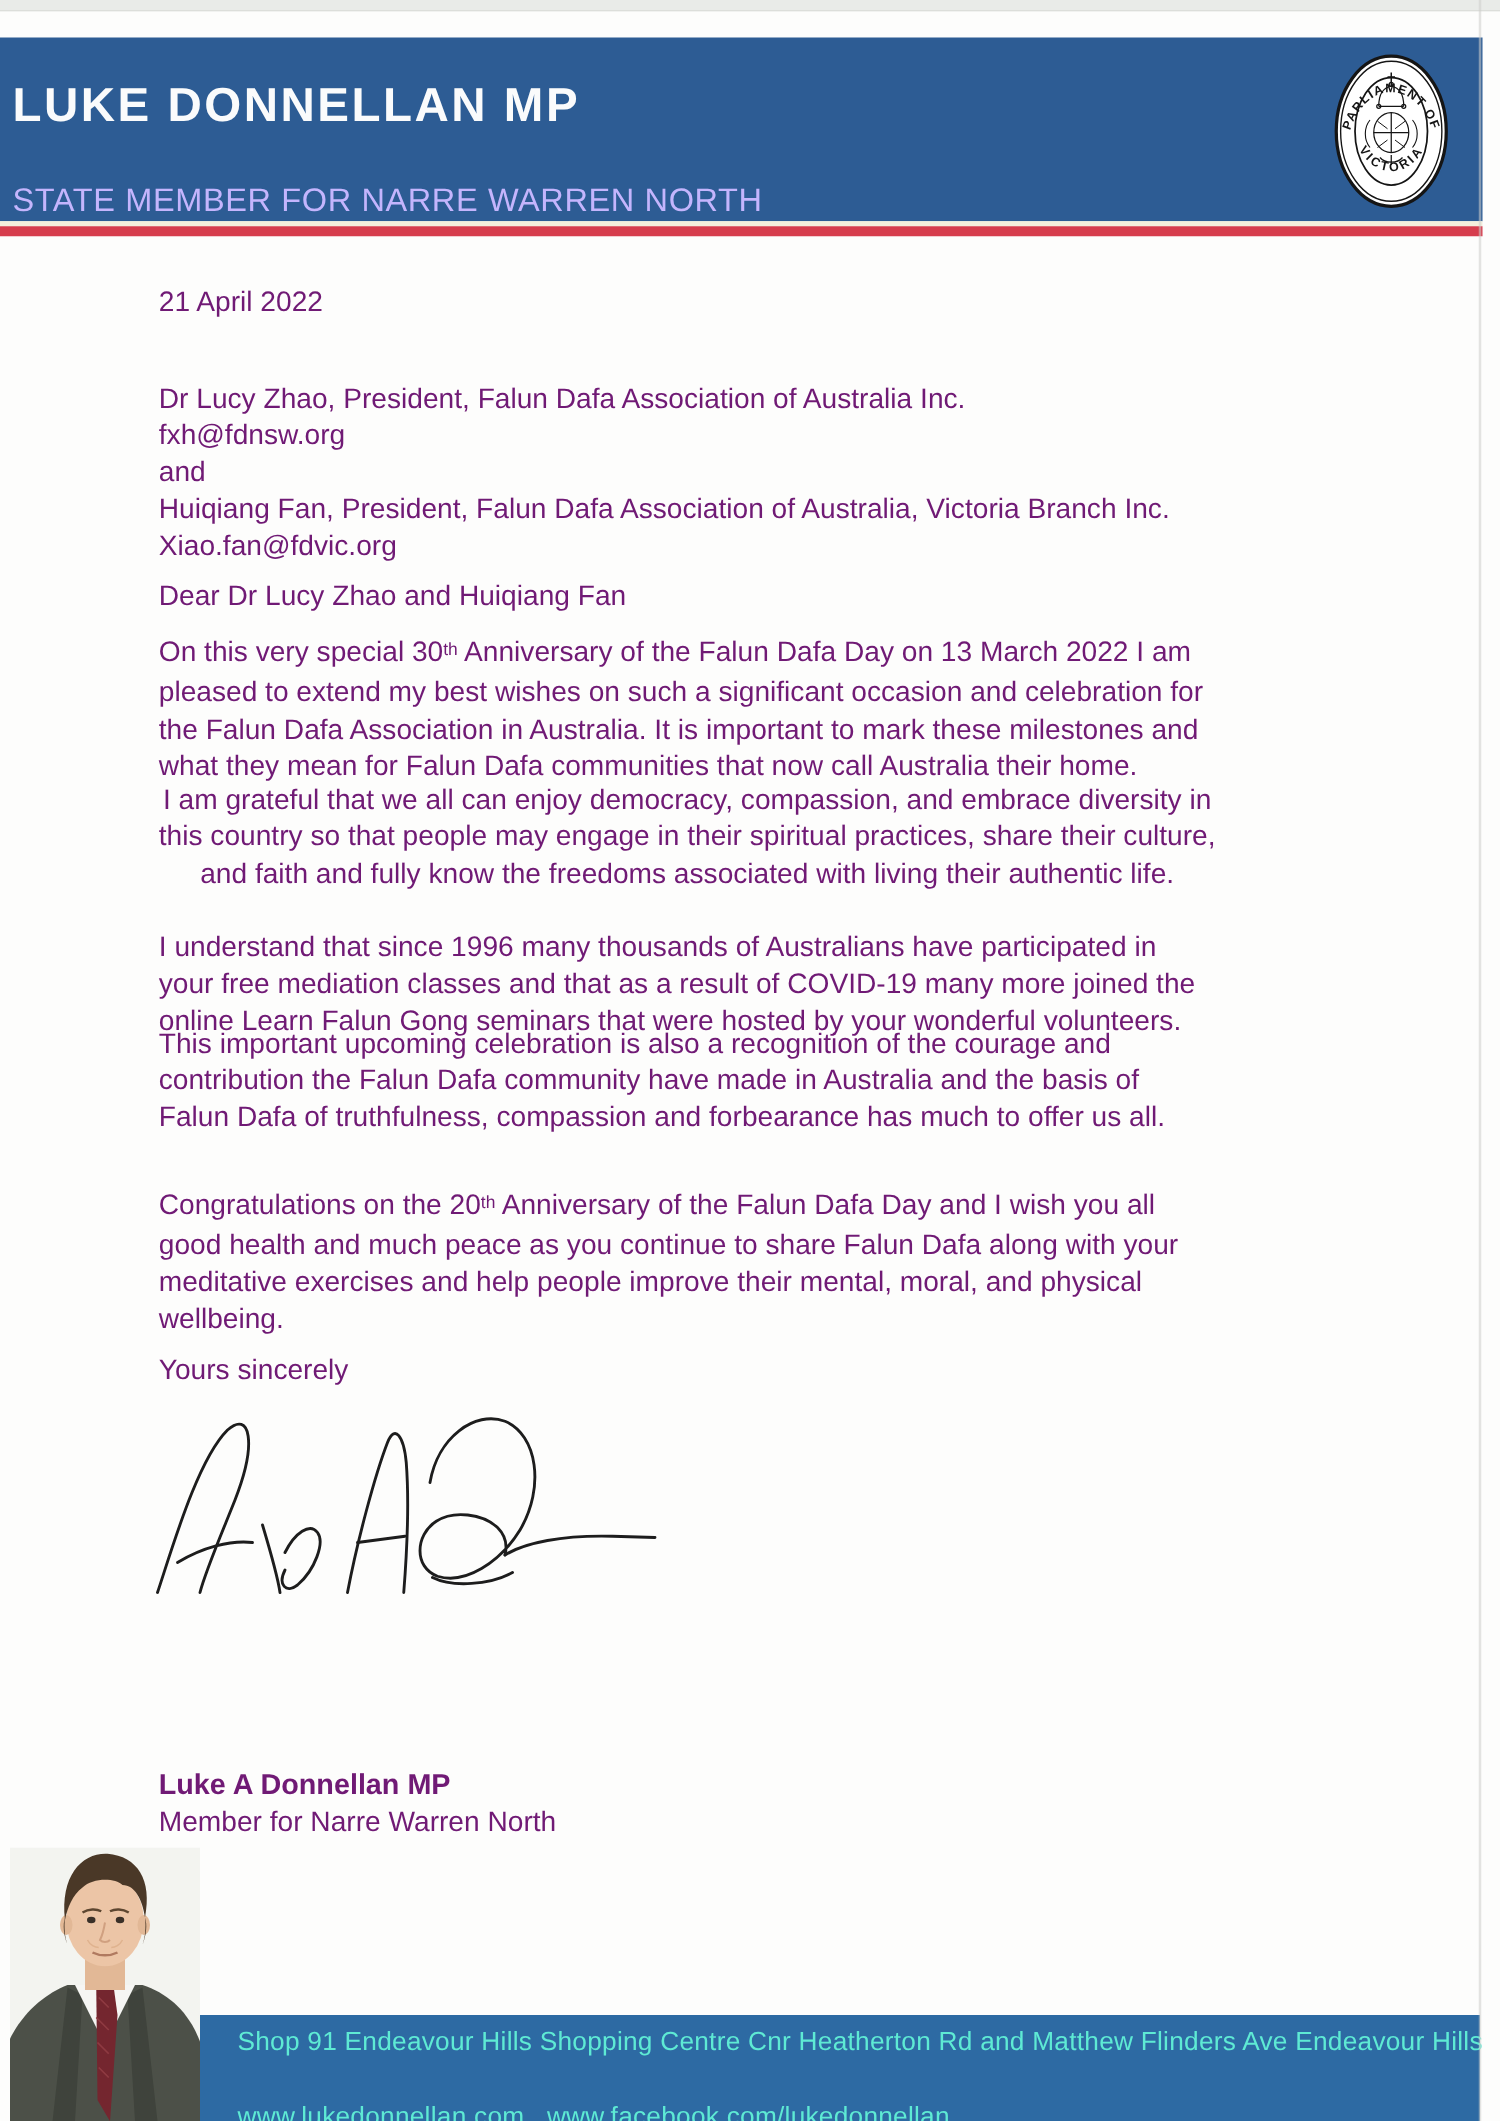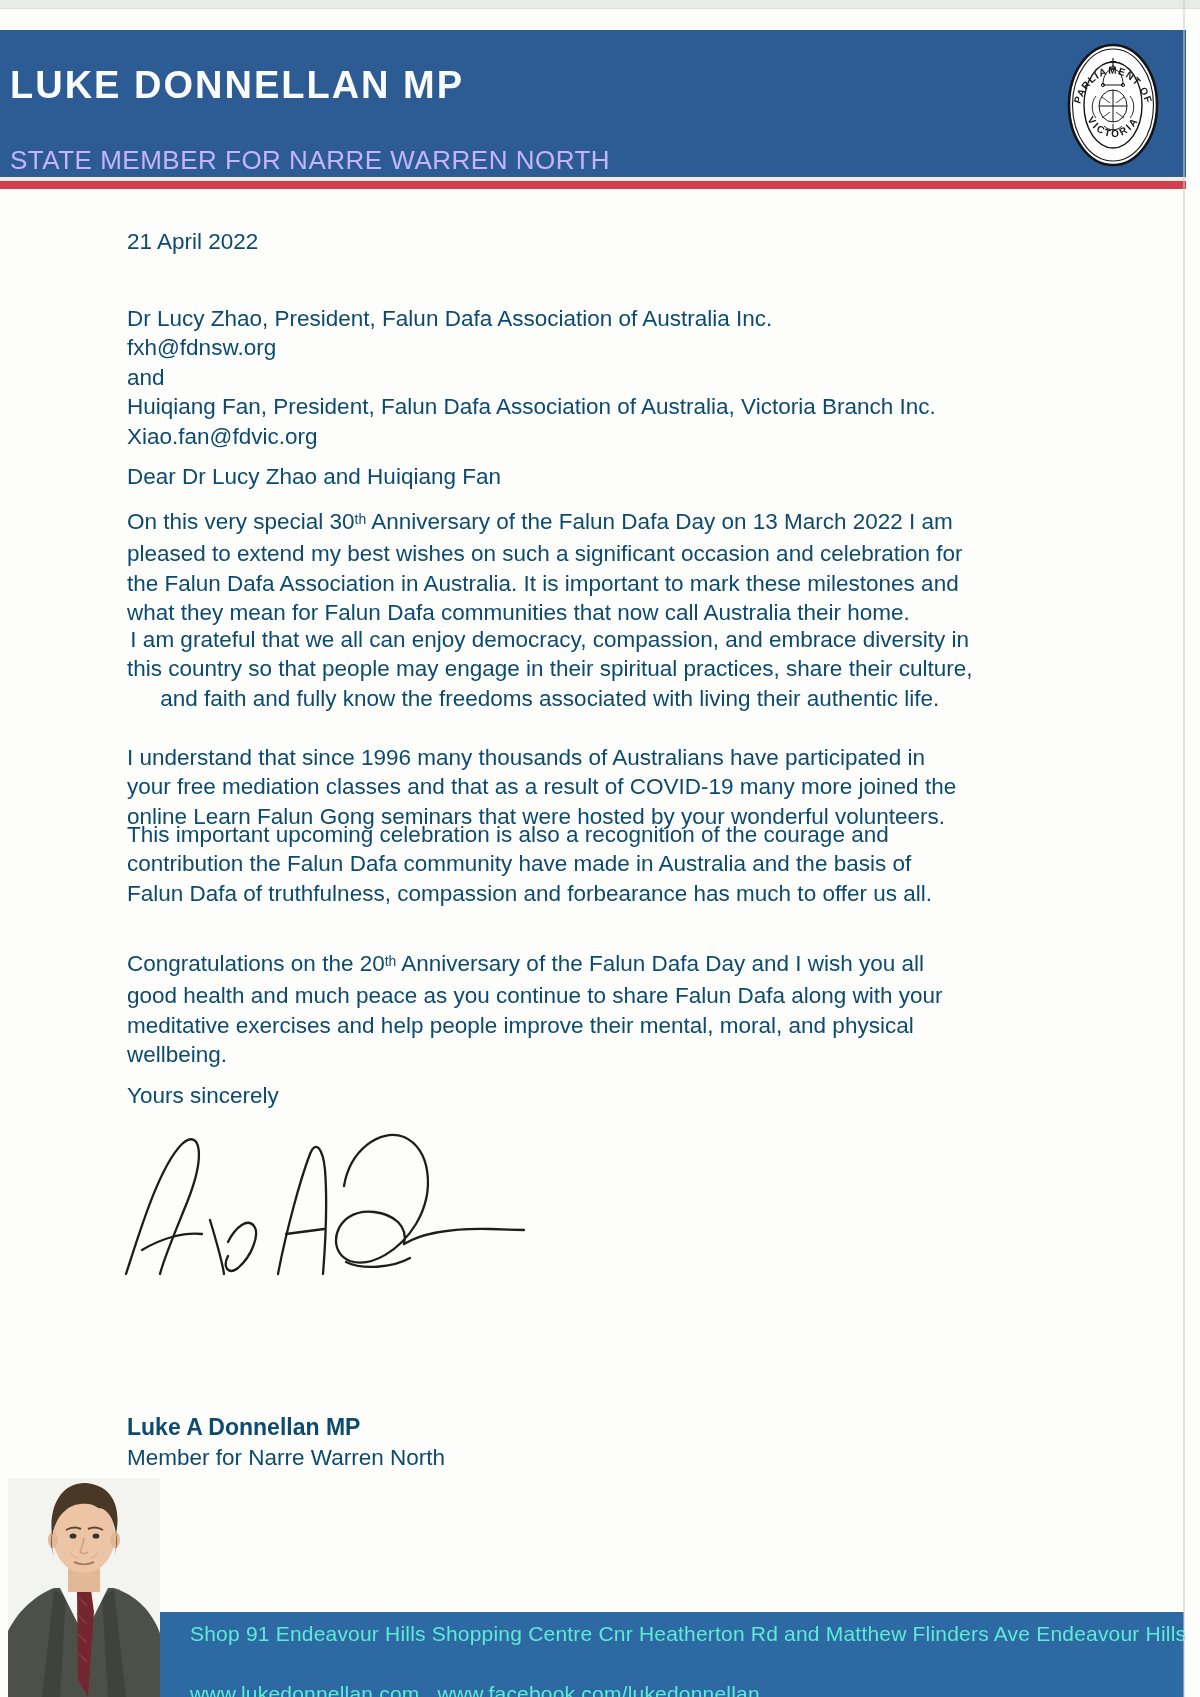--- a/index.html
+++ b/index.html
@@ -12,21 +12,21 @@
   .top-strip{position:absolute;left:0;top:0;width:1200px;height:8px;background:#e9ebe8;border-bottom:1px solid #dcdeda;}
   .right-edge{position:absolute;left:1183px;top:0;width:2px;height:1697px;background:rgba(205,206,202,.55);}
   
   .banner{position:absolute;left:0;top:30px;width:1186px;height:147px;background:#2d5c94;}
   .banner-title{position:absolute;left:10px;top:34px;color:#fafbfc;font-size:38px;font-weight:700;letter-spacing:2px;white-space:nowrap;}
   .banner-subtitle{position:absolute;left:10px;top:92px;color:#c4b5fd;font-size:26px;font-weight:400;letter-spacing:.5px;white-space:nowrap;margin-top:23px;}
   .stripe-cream{position:absolute;left:0;top:177px;width:1186px;height:4px;background:#f4efdd;}
   .stripe-red{position:absolute;left:0;top:181px;width:1186px;height:8px;background:#d63d4d;}
   .seal{position:absolute;left:1066px;top:42px;width:94px;height:126px;}
   
-  .t{position:absolute;left:127px;font-size:22.5px;line-height:29.4px;white-space:pre-line;color:#0c4a6e;}
+  .t{position:absolute;left:127px;font-size:22.5px;line-height:29.4px;white-space:pre-line;color:#701a75;}
   .date{top:227px;}
   .recipients{top:304px;}
   .salutation{top:462px;}
   .p1{top:507px;}
   .p2{top:625px;text-align:center;}
   .p3{top:743px;}
   .p4{top:820px;}
   .p5{top:949px;}
   .closing{top:1081px;}
   .sig-name{top:1413px;font-weight:700;font-size:23px;}

